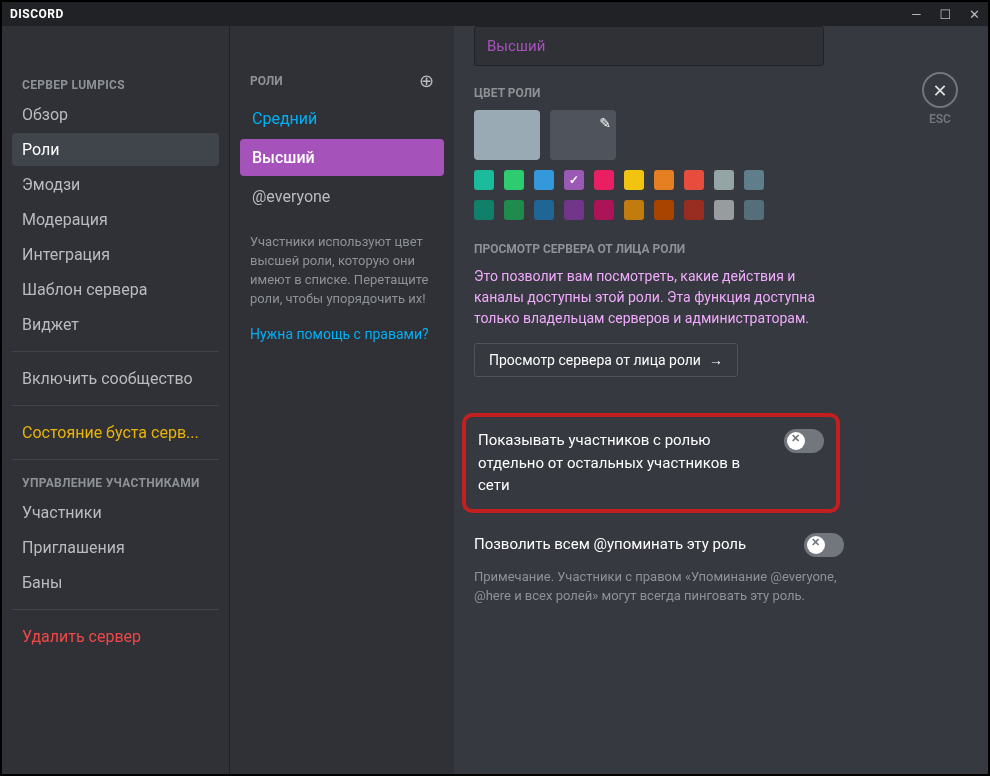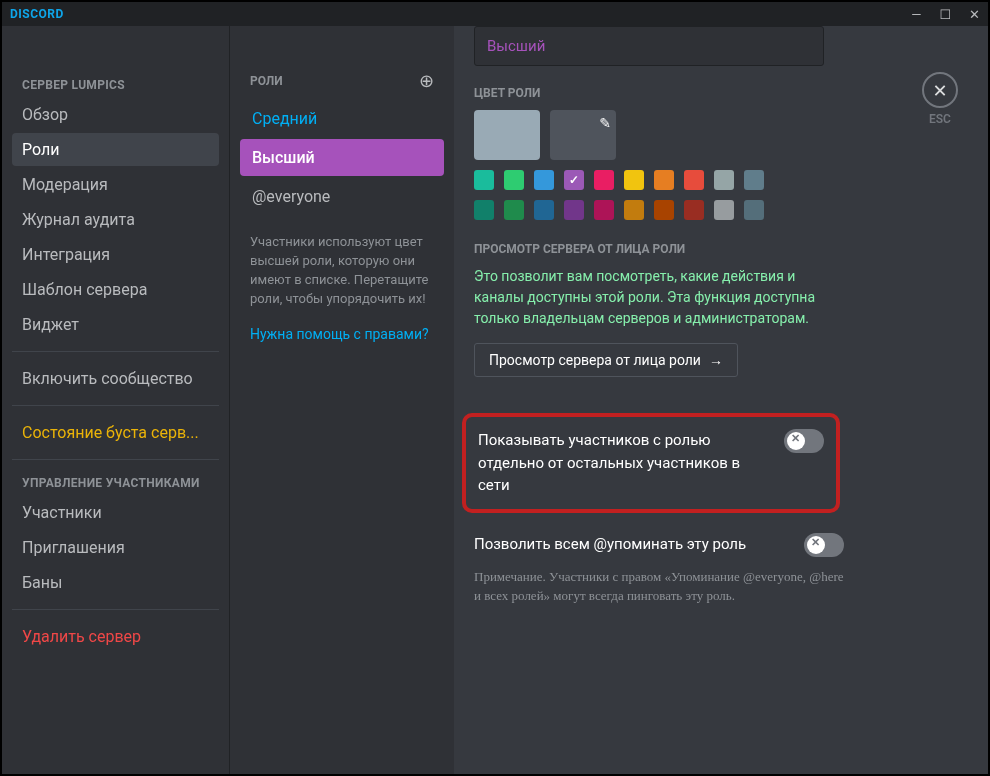--- a/index.html
+++ b/index.html
@@ -7,21 +7,21 @@
       width: 990px; height: 776px;
       font-family: -apple-system, BlinkMacSystemFont, "Segoe UI", Roboto, sans-serif;
       background: #2f3136; color: #dcddde; overflow: hidden;
       border: 2px solid #000;
     }
     .titlebar {
       height: 24px; background: #202225; display: flex;
       align-items: center; justify-content: space-between;
       padding: 0 8px;
     }
-    .titlebar-brand { color: #0ea5e9; font-size: 12px; font-weight: 700; letter-spacing: 0.5px; }
+    .titlebar-brand { color: #ffffff; font-size: 12px; font-weight: 700; letter-spacing: 0.5px; }
     .titlebar-ctrls { display: flex; gap: 18px; color: #b9bbbe; font-size: 13px; }
     .titlebar-ctrls span { cursor: default; }
     .app {
       display: flex; height: calc(100% - 24px);
       background: #36393f;
     }
     
     .sidebar-left {
       width: 227px; flex-shrink: 0;
       background: #2f3136;
@@ -105,21 +105,21 @@
     }
     .swatch {
       width: 20px; height: 20px; border-radius: 3px; position: relative;
     }
     .swatch.checked::after {
       content: "✓"; position: absolute; inset: 0; display:flex;
       align-items:center; justify-content:center; color:#fff;
       font-size: 12px; font-weight:700;
     }
     .help-text {
-      color: #86efac; font-size: 14px; line-height: 1.5; margin-bottom: 14px;
+      color: #f0abfc; font-size: 14px; line-height: 1.5; margin-bottom: 14px;
       max-width: 370px;
     }
     .outline-btn {
       display: inline-flex; align-items: center; gap: 8px;
       border: 1px solid #4f545c; border-radius: 3px;
       padding: 8px 14px; color: #fff; font-size: 14px;
       cursor: default; background: transparent;
     }
     .toggle-row {
       display: flex; align-items: flex-start; justify-content: flex-start;
@@ -135,43 +135,43 @@
       position: relative; flex-shrink: 0;
     }
     .toggle::before {
       content: ""; position: absolute; left: 3px; top: 3px;
       width: 18px; height: 18px; background: #fff; border-radius: 50%;
     }
     .toggle::after {
       content: "✕"; position: absolute; left: 7px; top: 3px;
       font-size: 11px; color: #72767d; font-weight:700;
     }
-    .note-sm { color: #8e9297; font-size: 13px; line-height: 1.5; max-width: 370px; margin-top:4px;font-family:Liberation Serif, serif;}
+    .note-sm { color: #8e9297; font-size: 13px; line-height: 1.5; max-width: 370px; margin-top:4px;}
     .content-inner { max-width: 380px; }
   </style>
 </head>
 <body>
 
 <div class="titlebar">
   <span class="titlebar-brand">DISCORD</span>
   <div class="titlebar-ctrls">
     <span>—</span>
     <span>☐</span>
     <span>✕</span>
   </div>
 </div>
 
 <div class="app">
 
   <div class="sidebar-left">
     <div class="left-section-header">СЕРВЕР LUMPICS</div>
     <div class="left-item">Обзор</div>
     <div class="left-item active">Роли</div>
+    <div class="left-item">Эмодзи</div>
     <div class="left-item">Модерация</div>
-    <div class="left-item">Журнал аудита</div>
     <div class="left-item">Интеграция</div>
     <div class="left-item">Шаблон сервера</div>
     <div class="left-item">Виджет</div>
     <div class="left-divider"></div>
     <div class="left-item">Включить сообщество</div>
     <div class="left-divider"></div>
     <div class="left-item link">Состояние буста серв...</div>
     <div class="left-divider"></div>
     <div class="left-section-header">УПРАВЛЕНИЕ УЧАСТНИКАМИ</div>
     <div class="left-item">Участники</div>

